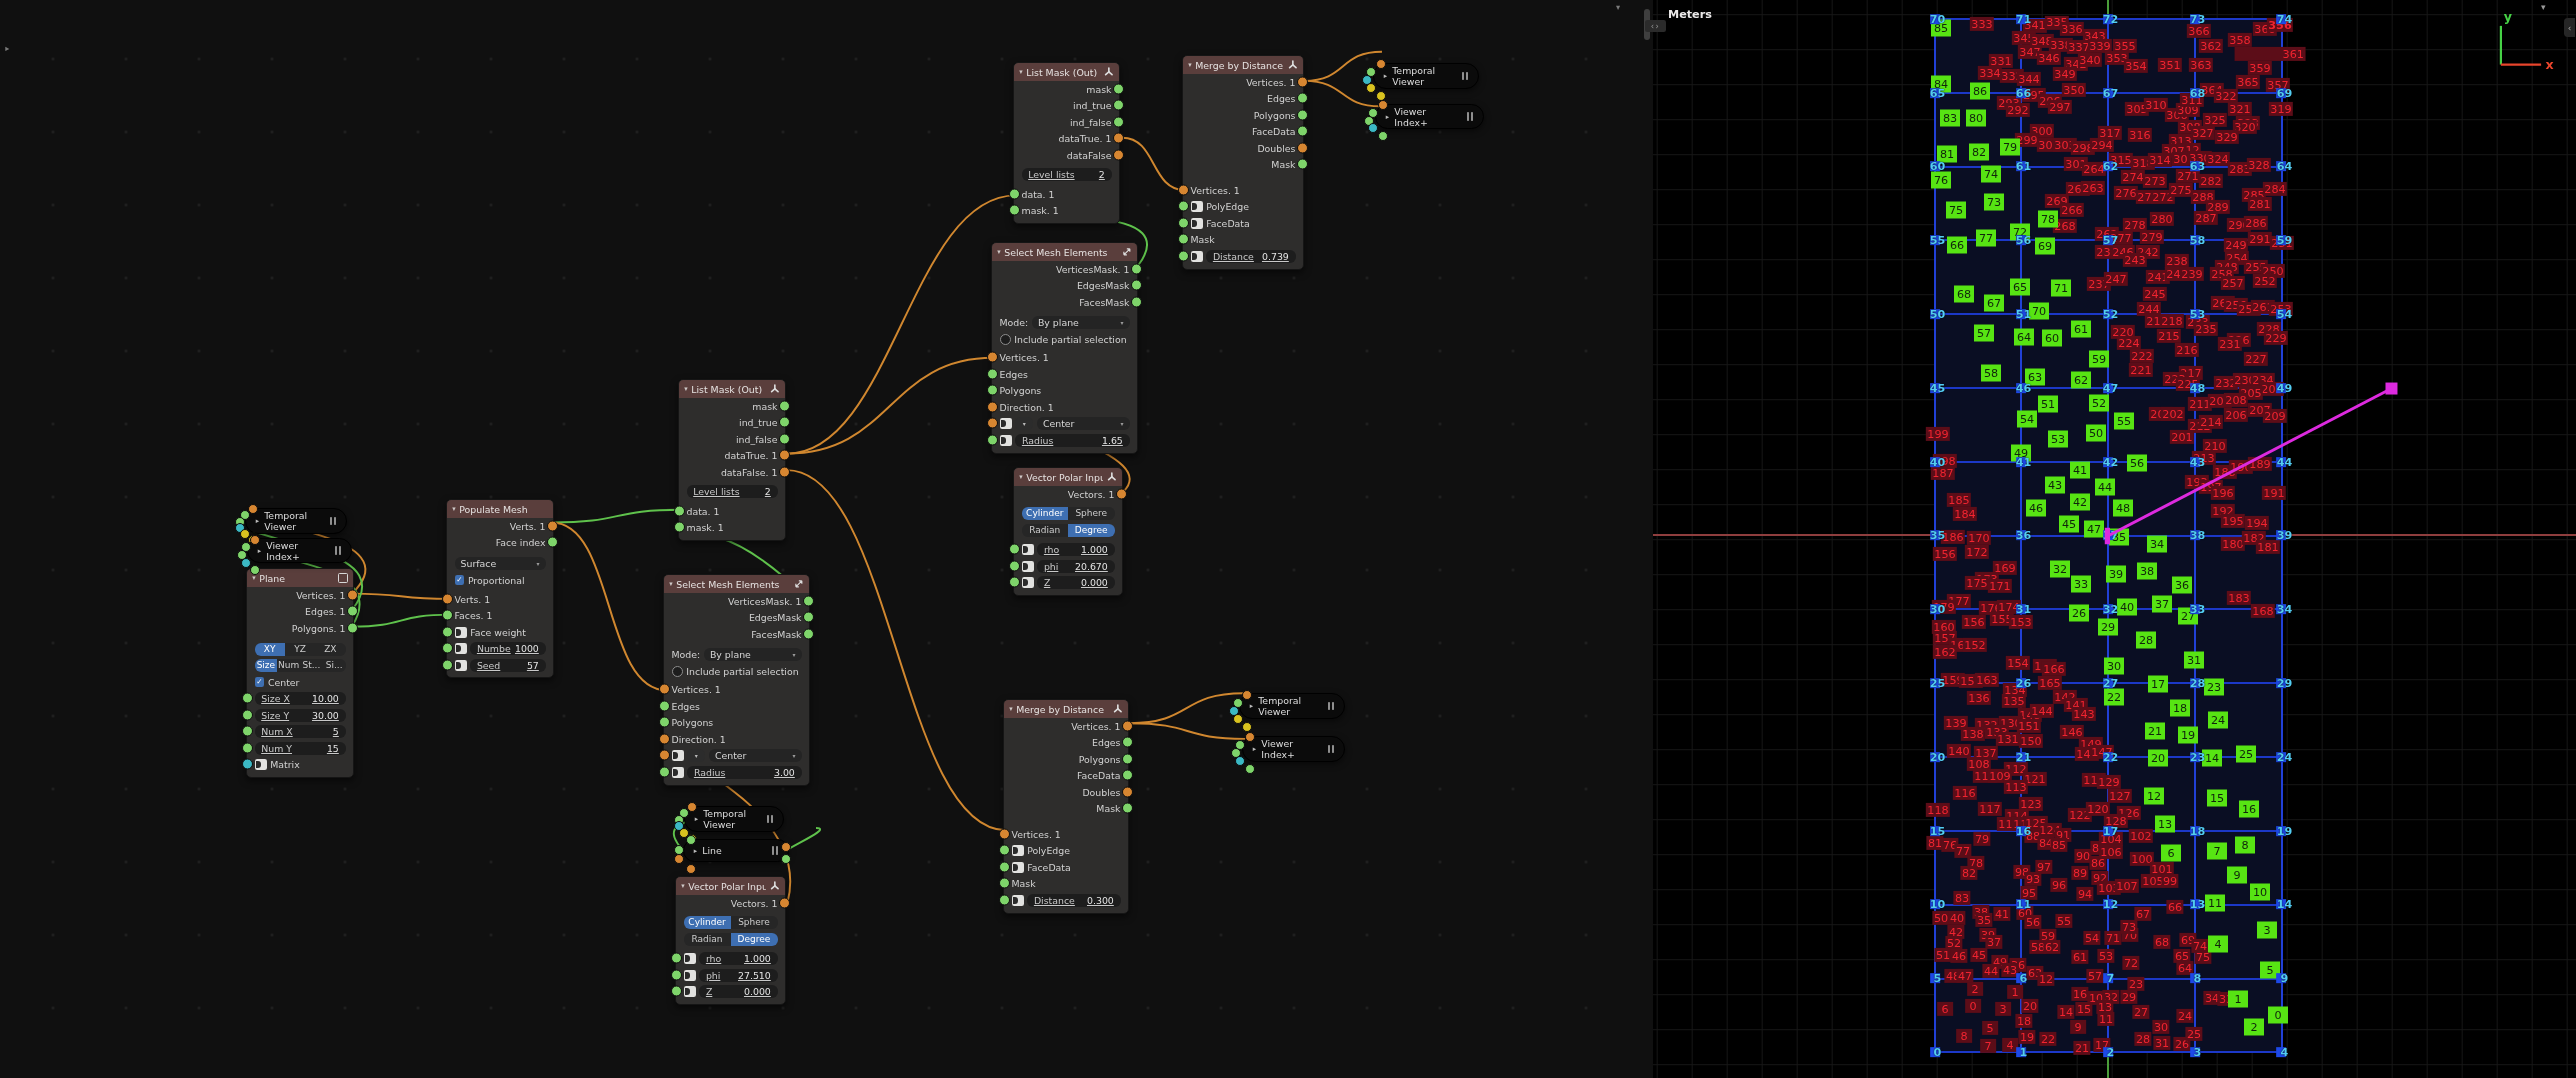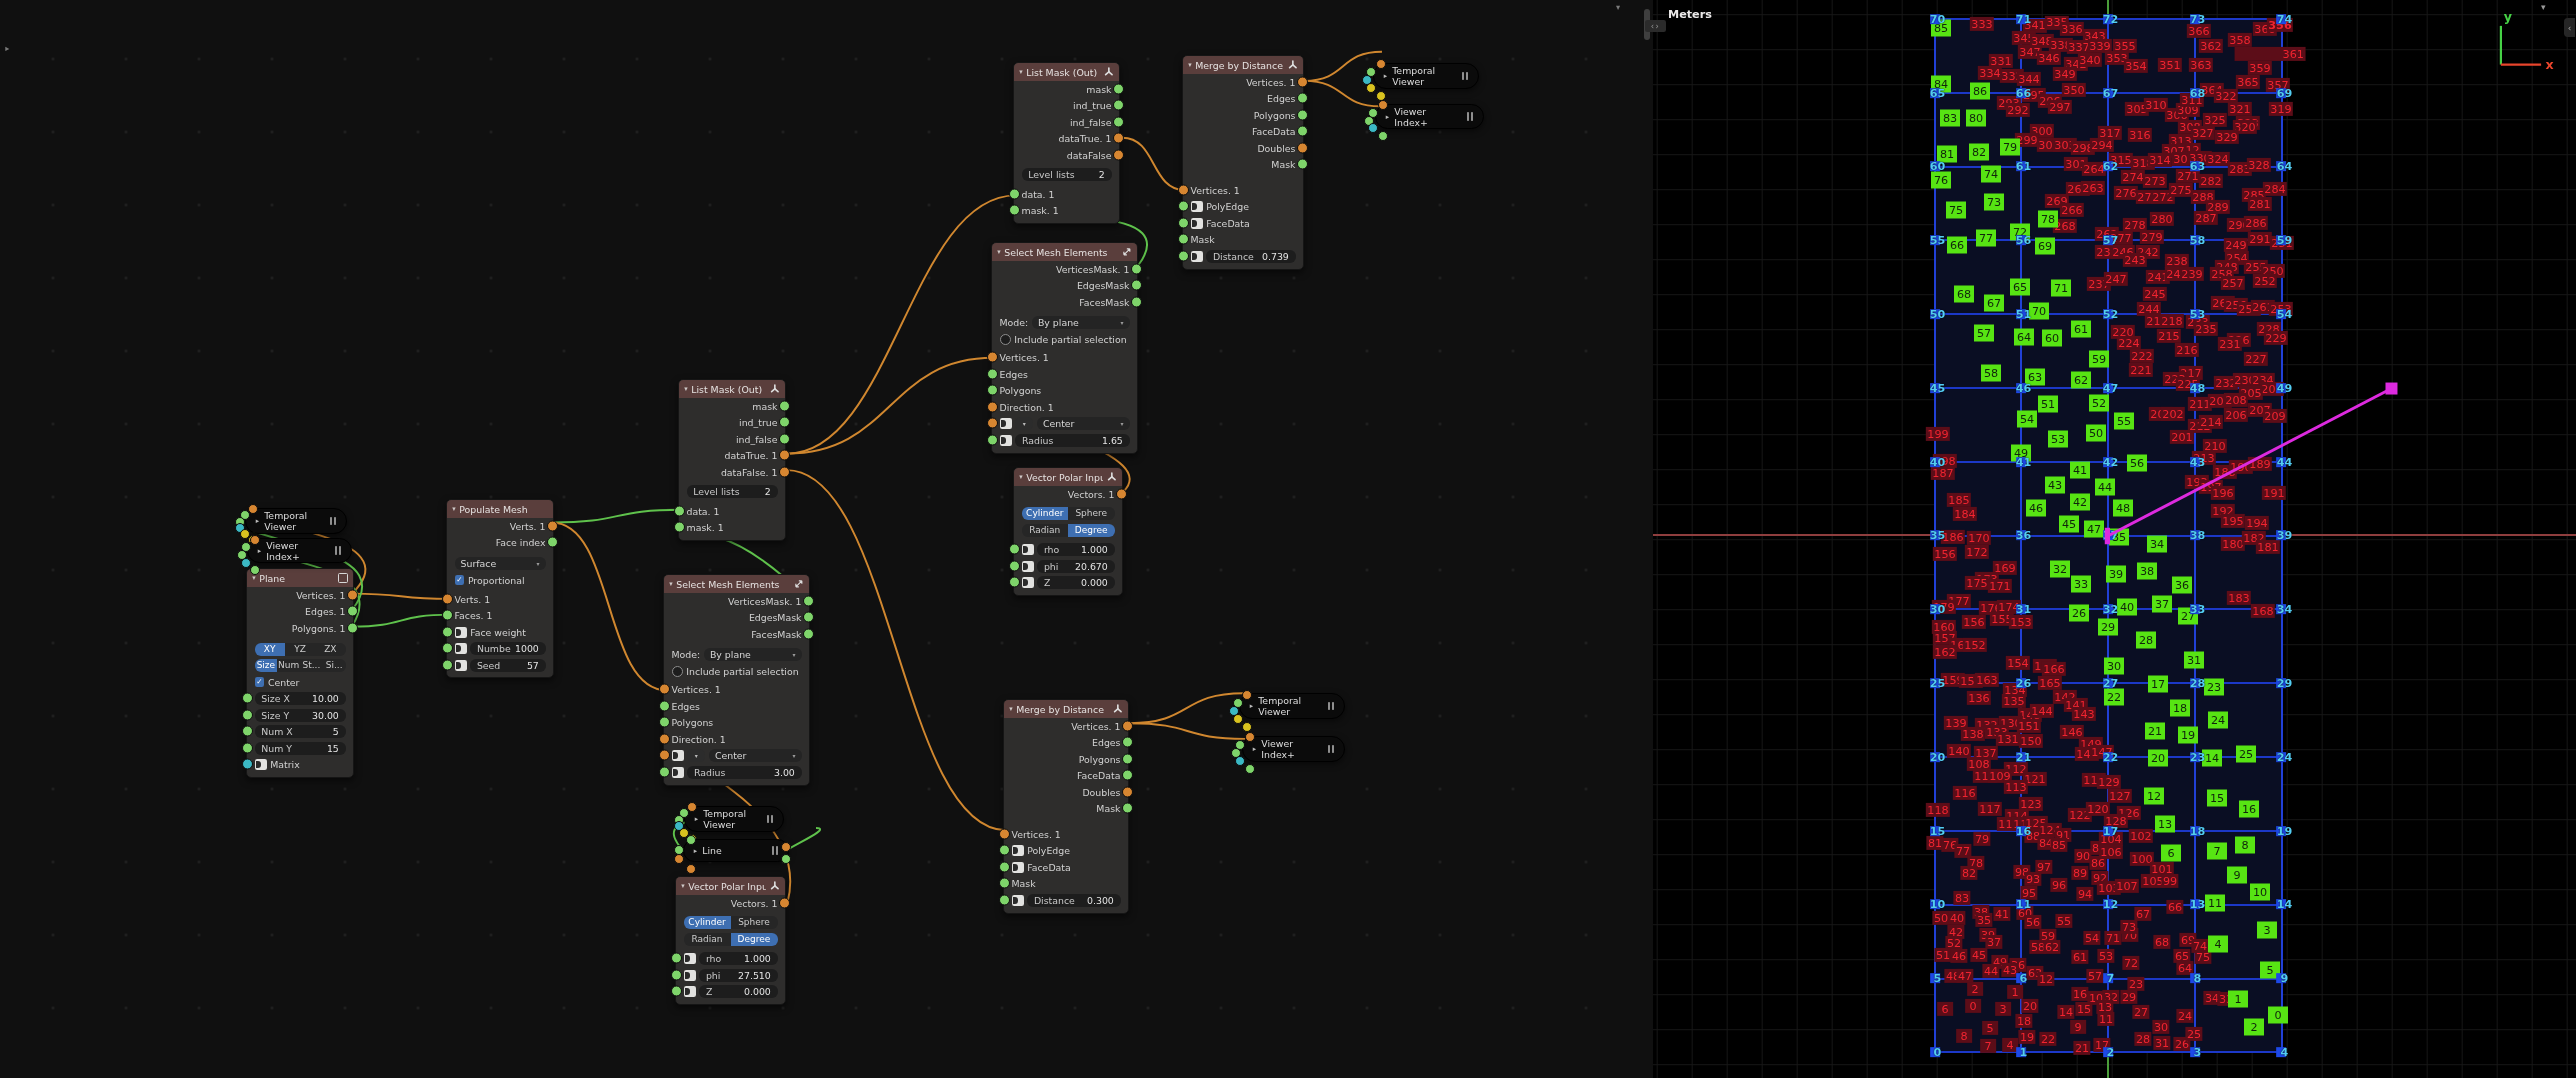--- a/index.html
+++ b/index.html
@@ -16,21 +16,21 @@
         display:flex;align-items:center;padding:0 5.2px;gap:3.7px;color:#e6e2e1;font-size:9.4px;}
   .nhdr .tgl{font-size:6.7px;color:#cfc9c8;}
   .nhdr .ttl{flex:1;white-space:nowrap;overflow:hidden;}
   .nrow{position:absolute;left:0;right:0;height:16.5px;display:flex;align-items:center;padding:0 7.5px;box-sizing:border-box;gap:3.7px;}
   .lab{white-space:nowrap;}
   .lab.r{margin-left:auto;text-align:right;}
   .sock{position:absolute;width:9px;height:9px;border-radius:50%;border:1.1px solid #0d0d0d;top:50%;transform:translateY(-50%);}
   .sock.l{left:-5.2px;} .sock.rr{right:-5.2px;}
   .so{background:#d78631;} .sg{background:#7ed46a;} .sc{background:#3bb8c4;} .sy{background:#d8c21f;}
   .fld{flex:1;height:13.5px;background:#1d1d1d;border-radius:6px;display:flex;align-items:center;
-       padding:0 6.7px;justify-content:space-between;color:#c9c9c9;}
+       padding:0 6.7px;justify-content:space-between;color:#c9c9c9;text-decoration:underline;}
   .fld .v{color:#e4e4e4;}
   .drop{flex:1;height:13.5px;background:#242424;border-radius:6px;display:flex;align-items:center;
         padding:0 6px;color:#d6d6d6;justify-content:space-between;}
   .drop .ch{font-size:6px;color:#9a9a9a;}
   .seg{flex:1;height:13.5px;display:flex;border-radius:6px;overflow:hidden;background:#262626;}
   .seg div{flex:1;display:flex;align-items:center;justify-content:center;color:#cccccc;white-space:nowrap;overflow:hidden;font-size:9px;}
   .seg .on{background:#3e6fb2;color:#fff;}
   .ckb{width:9.7px;height:9.7px;border-radius:2.2px;background:#3e6fb2;color:#fff;font-size:7.5px;line-height:9.7px;
        text-align:center;flex:0 0 auto;}
   .cko{width:9px;height:9px;border-radius:50%;border:1.1px solid #8d8d8d;flex:0 0 auto;background:#1d1d1d;}

